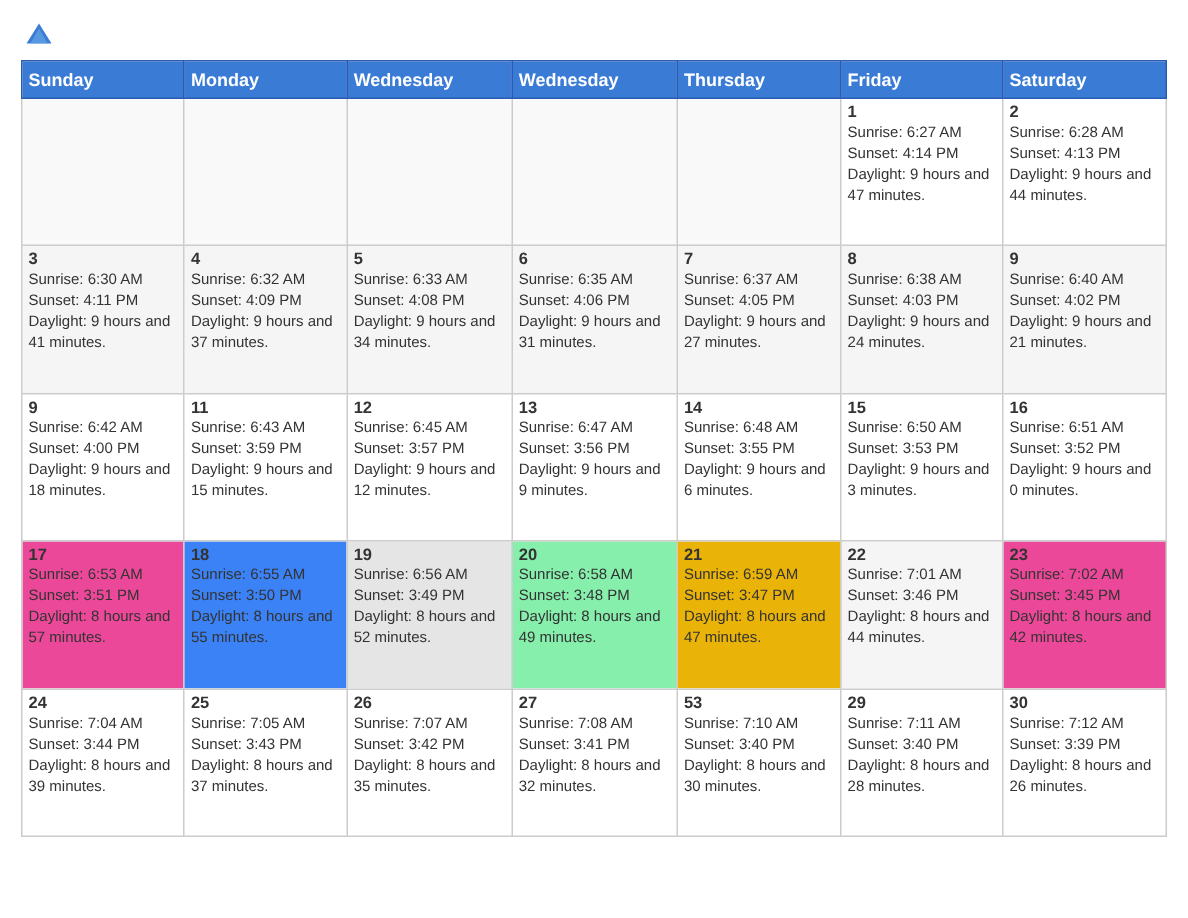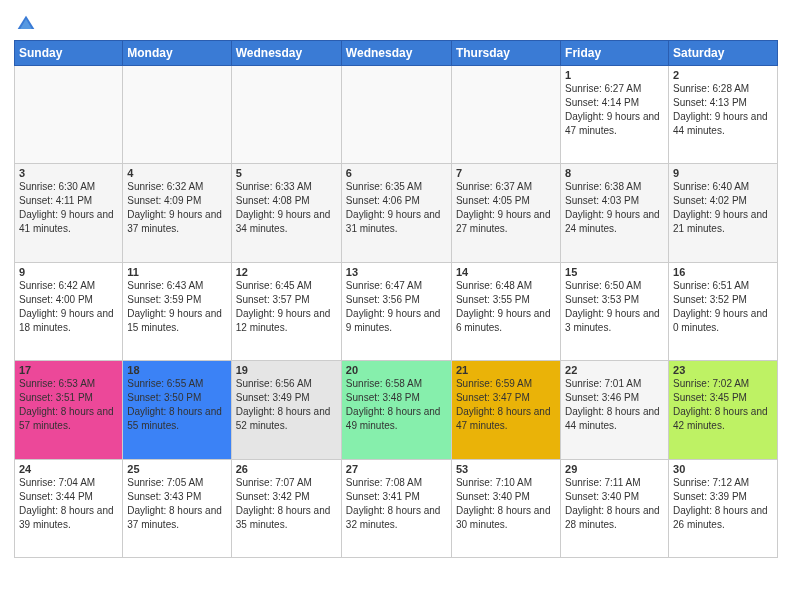--- a/index.html
+++ b/index.html
@@ -235,21 +235,21 @@
             <div class="day-info">Sunrise: 6:58 AM<br>Sunset: 3:48 PM<br>Daylight: 8 hours and 49 minutes.</div>
           </td>
           <td style="background: #eab308;">
             <span class="day-num">21</span>
             <div class="day-info">Sunrise: 6:59 AM<br>Sunset: 3:47 PM<br>Daylight: 8 hours and 47 minutes.</div>
           </td>
           <td style="background: rgb(245, 245, 245);">
             <span class="day-num">22</span>
             <div class="day-info">Sunrise: 7:01 AM<br>Sunset: 3:46 PM<br>Daylight: 8 hours and 44 minutes.</div>
           </td>
-          <td style="background: #bef264;">
+          <td style="background: #ec4899;">
             <span class="day-num">23</span>
             <div class="day-info">Sunrise: 7:02 AM<br>Sunset: 3:45 PM<br>Daylight: 8 hours and 42 minutes.</div>
           </td>
         </tr>
         <tr>
           <td>
             <span class="day-num">24</span>
             <div class="day-info">Sunrise: 7:04 AM<br>Sunset: 3:44 PM<br>Daylight: 8 hours and 39 minutes.</div>
           </td>
           <td>

